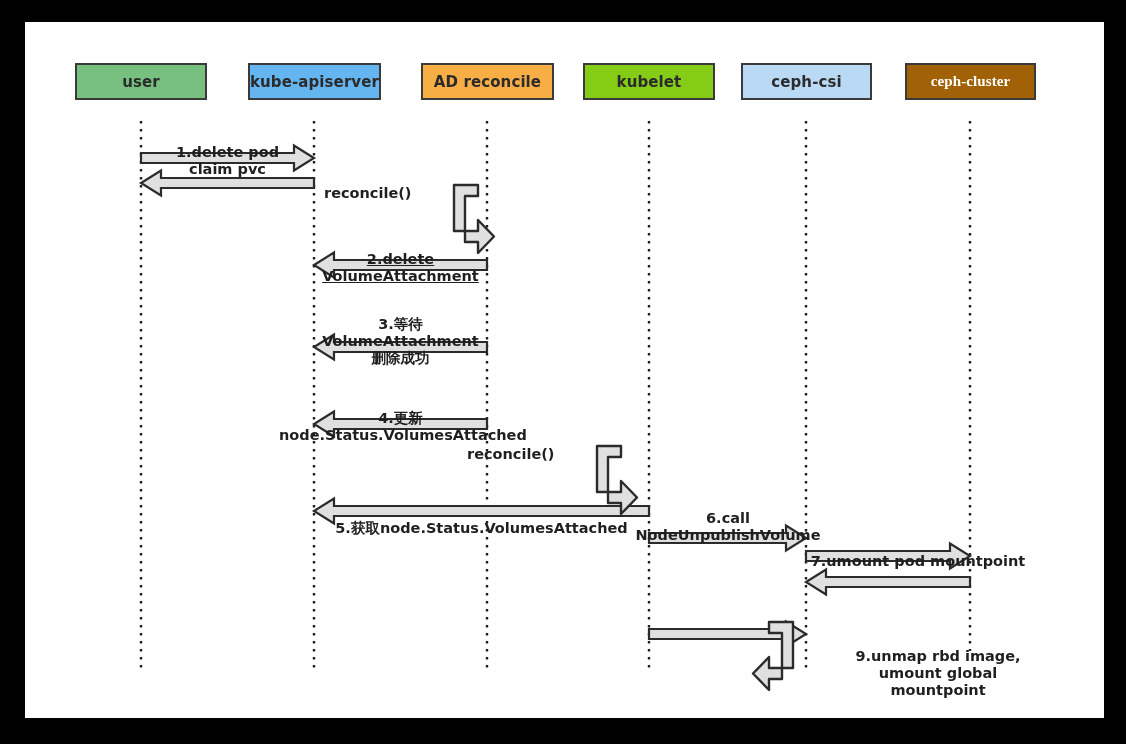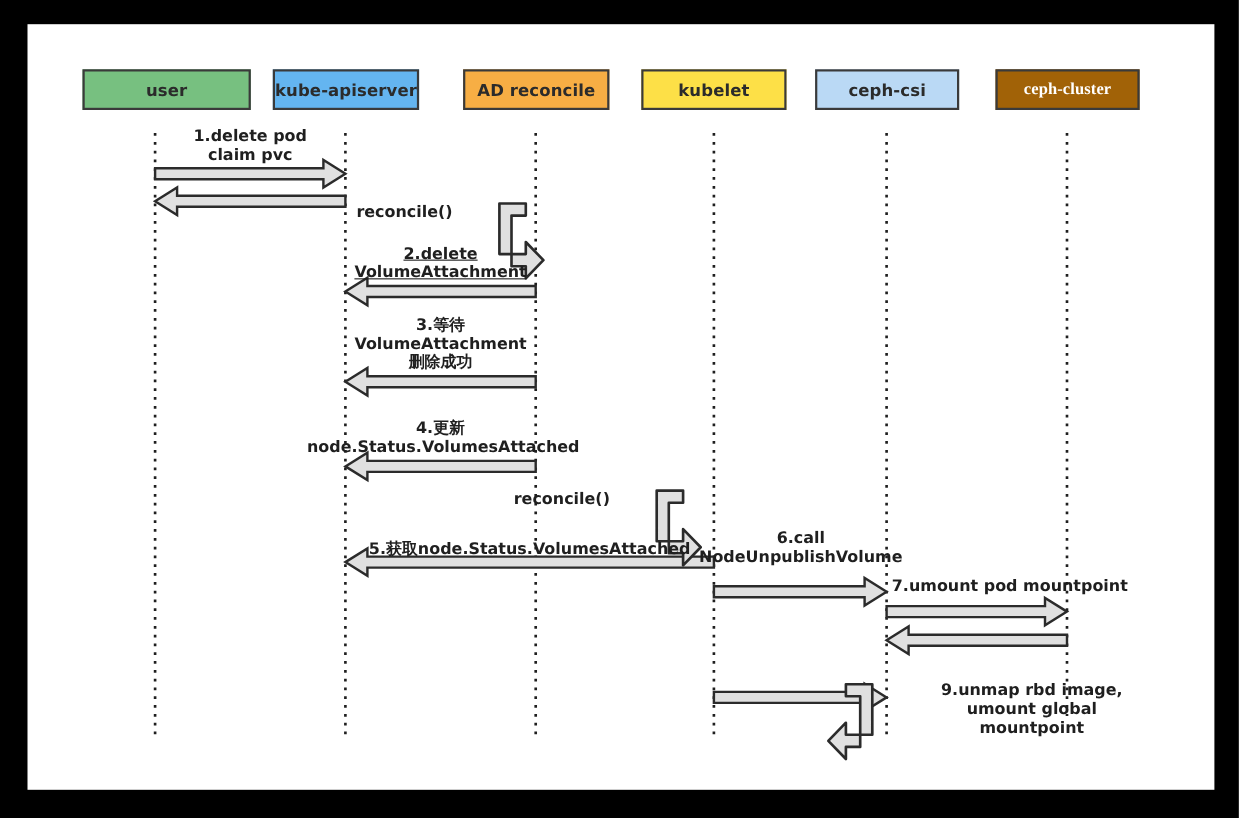--- a/index.html
+++ b/index.html
@@ -49,20 +49,21 @@
   
   .msg-label {
     position: absolute;
     font-size: 14.5px;
     font-weight: bold;
     color: #1f1f1f;
     text-align: center;
     line-height: 17px;
     white-space: pre-line;
     pointer-events: none;
+    margin-top: 28px;
   }
   .loop-label {
     position: absolute;
     font-size: 14.5px;
     font-weight: bold;
     color: #1f1f1f;
     text-align: left;
     line-height: 17px;
     white-space: pre-line;
   }
@@ -87,30 +88,30 @@
       <polygon points="624.0,484.0 309.0,484.0 309.0,476.5 289.0,489.0 309.0,501.5 309.0,494.0 624.0,494.0" fill="#e0e0e0" stroke="#2b2b2b" stroke-width="2.2" stroke-linejoin="miter"></polygon>
       <polygon points="624.0,511.0 761.0,511.0 761.0,503.5 781.0,516.0 761.0,528.5 761.0,521.0 624.0,521.0" fill="#e0e0e0" stroke="#2b2b2b" stroke-width="2.2" stroke-linejoin="miter"></polygon>
       <polygon points="781.0,529.0 925.0,529.0 925.0,521.5 945.0,534.0 925.0,546.5 925.0,539.0 781.0,539.0" fill="#e0e0e0" stroke="#2b2b2b" stroke-width="2.2" stroke-linejoin="miter"></polygon>
       <polygon points="945.0,555.0 801.0,555.0 801.0,547.5 781.0,560.0 801.0,572.5 801.0,565.0 945.0,565.0" fill="#e0e0e0" stroke="#2b2b2b" stroke-width="2.2" stroke-linejoin="miter"></polygon>
       <polygon points="624.0,607.0 761.0,607.0 761.0,599.5 781.0,612.0 761.0,624.5 761.0,617.0 624.0,617.0" fill="#e0e0e0" stroke="#2b2b2b" stroke-width="2.2" stroke-linejoin="miter"></polygon>
       <polygon points="453.0,163.0 429.0,163.0 429.0,209.0 453.0,209.0 453.0,198.0 469.0,214.5 453.0,231.0 453.0,220.0 440.0,220.0 440.0,174.0 453.0,174.0" fill="#e0e0e0" stroke="#2b2b2b" stroke-width="2.4" stroke-linejoin="round"></polygon>
       <polygon points="596.0,424.0 572.0,424.0 572.0,470.0 596.0,470.0 596.0,459.0 612.0,475.5 596.0,492.0 596.0,481.0 583.0,481.0 583.0,435.0 596.0,435.0" fill="#e0e0e0" stroke="#2b2b2b" stroke-width="2.4" stroke-linejoin="round"></polygon>
       <polygon points="744.0,600.0 768.0,600.0 768.0,646.0 744.0,646.0 744.0,635.0 728.0,651.5 744.0,668.0 744.0,657.0 757.0,657.0 757.0,611.0 744.0,611.0" fill="#e0e0e0" stroke="#2b2b2b" stroke-width="2.4" stroke-linejoin="round"></polygon>
     </svg>
 
-  <div class="participant" style="left:50px;  top:41px; width:153px; background:#77c080;">
+  <div class="participant" style="left:50px;  top:41px; width:132px; background:#77c080;">
     <span>user</span>
   </div>
   <div class="participant" style="left:223px; top:41px; width:133px; background:#64b5f0;">
     <span>kube-apiserver</span>
   </div>
   <div class="participant" style="left:396px; top:41px; width:133px; background:#f7ae44;">
     <span>AD reconcile</span>
   </div>
-  <div class="participant" style="left:558px; top:41px; width:132px; background:#fde047;">
+  <div class="participant" style="left:558px; top:41px; width:132px; background:#84cc16;">
     <span>kubelet</span>
   </div>
   <div class="participant" style="left:716px; top:41px; width:131px; background:#bad9f5;">
     <span>ceph-csi</span>
   </div>
   <div class="participant dark" style="left:880px; top:41px; width:131px; background:#a16207;font-family:Liberation Serif, serif;">
     <span>ceph-cluster</span>
   </div>
 
   <div class="msg-label" style="left:116px; top:94px;  width:173px;">1.delete pod

